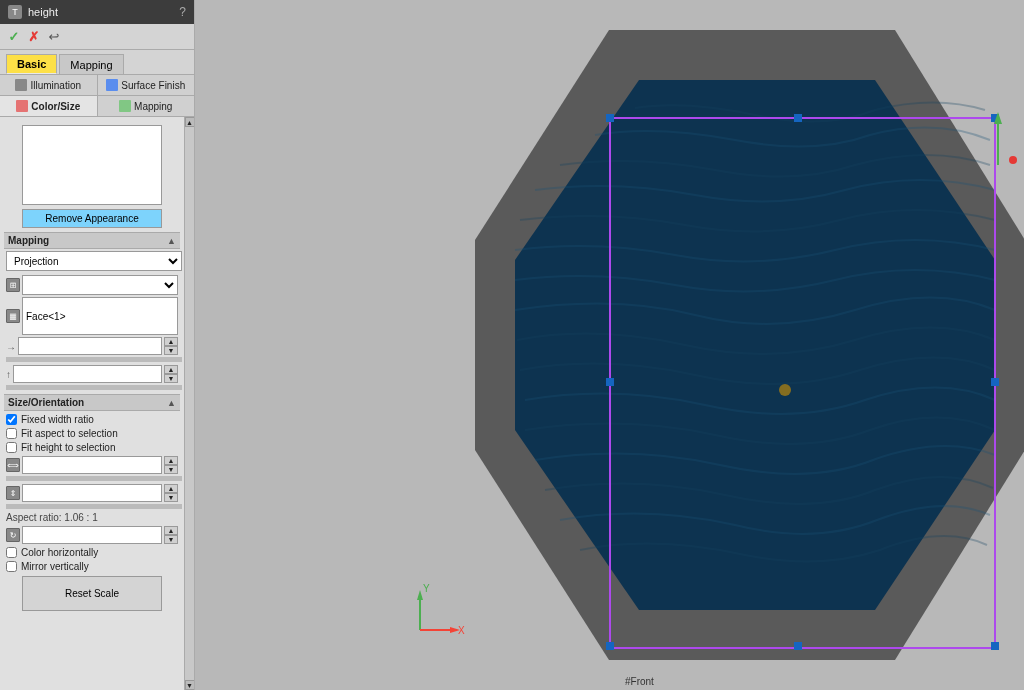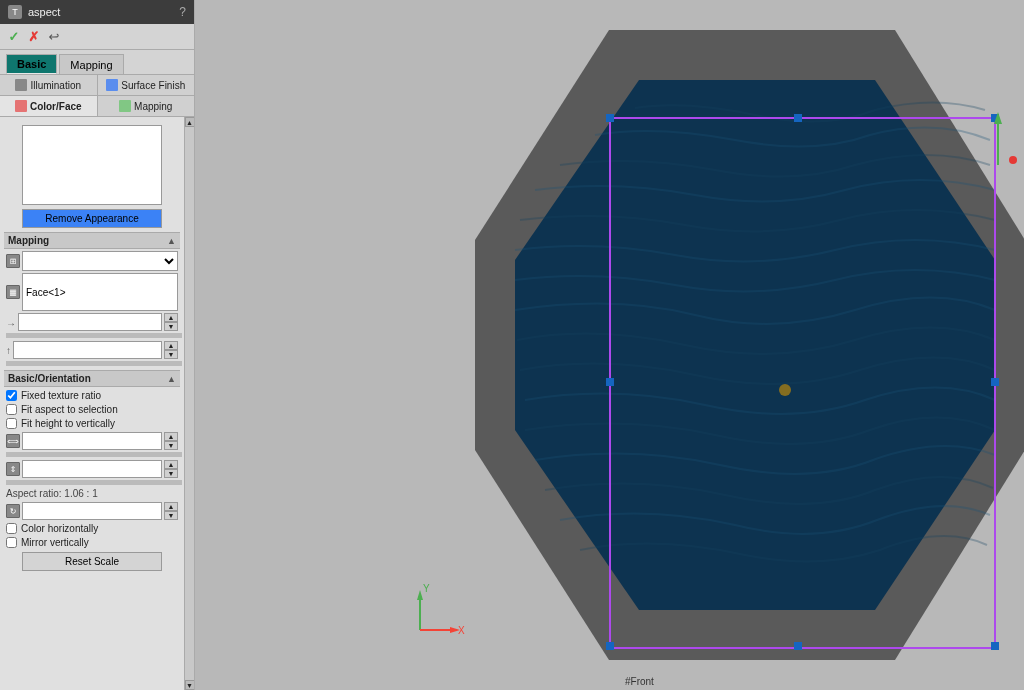--- a/index.html
+++ b/index.html
@@ -58,21 +58,21 @@
     }
     .tab-btn {
       padding: 3px 10px;
       font-size: 11px;
       border: 1px solid #aaa;
       background: #c8c8c8;
       cursor: pointer;
       border-bottom: none;
     }
     .tab-btn.active {
-      background: #0f766e;
+      background: #fde047;
       border-bottom: 1px solid #e8e8e8;
       font-weight: bold;
     }
 
     
     .sub-tab-row {
       display: flex;
       border-bottom: 1px solid #aaa;
       background: #6d28d9;
     }
@@ -113,21 +113,21 @@
       justify-content: center;
       color: #999;
       font-size: 10px;
     }
 
     .remove-btn {
       display: block;
       margin: 4px auto;
       padding: 3px 10px;
       font-size: 10px;
-      background: #3b82f6;
+      background: #7dd3fc;
       border: 1px solid #999;
       cursor: pointer;
       width: 140px;
       text-align: center;
     }
 
     
     .section-header {
       background: #c8c8c8;
       border-top: 1px solid #aaa;
@@ -267,40 +267,40 @@
     
     .scene-bg {
       position: absolute;
       top: 0; left: 0; right: 0; bottom: 0;
       background: linear-gradient(135deg, #a8a8a8 0%, #c0c0c0 100%);
     }
 
     .reset-btn {
       display: block;
       margin: 4px auto;
-      padding: 3px 10px;
+      padding: 11px 10px;
       font-size: 10px;
       background: #d4d4d4;
       border: 1px solid #999;
       cursor: pointer;
       width: 140px;
       text-align: center;
     }
   </style>
 </head>
 <body>
 
 <div class="main-layout">
 
   <div class="left-panel">
 
     <div class="title-bar">
       <div class="title-bar-left">
         <div class="title-bar-icon">T</div>
-        <span>aspect</span>
+        <span>height</span>
       </div>
       <div class="title-bar-right">?</div>
     </div>
 
     <div class="toolbar-row">
       <div class="toolbar-icon icon-check">✓</div>
       <div class="toolbar-icon icon-x">✗</div>
       <div class="toolbar-icon icon-back">↩</div>
     </div>
 
@@ -315,21 +315,21 @@
         <span>Illumination</span>
       </div>
       <div class="sub-tab">
         <div class="sub-tab-icon" style="background:#5a8dee;"></div>
         <span>Surface Finish</span>
       </div>
     </div>
     <div class="sub-tab-row">
       <div class="sub-tab active">
         <div class="sub-tab-icon" style="background:#e57373;"></div>
-        <span>Color/Face</span>
+        <span>Color/Size</span>
       </div>
       <div class="sub-tab">
         <div class="sub-tab-icon" style="background:#81c784;"></div>
         <span>Mapping</span>
       </div>
     </div>
 
     <div style="display:flex; flex:1; overflow:hidden;">
       <div class="panel-content">
 
@@ -338,20 +338,23 @@
 
         
         <button class="remove-btn">Remove Appearance</button>
 
         
         <div class="section-header">
           <span>Mapping</span>
           <span class="section-arrow">▲</span>
         </div>
 
+        <select class="full-select">
+          <option>Projection</option>
+        </select>
 
         <div style="display:flex; align-items:center; gap:2px; margin:2px;">
           <div class="small-icon-box">⊞</div>
           <select class="full-select" style="flex:1; margin:0;">
             <option></option>
           </select>
         </div>
 
         <div style="display:flex; align-items:center; gap:2px; margin:2px;">
           <div class="small-icon-box">▦</div>
@@ -377,35 +380,35 @@
             <div class="spin-arrows">
               <div class="spin-arrow">▲</div>
               <div class="spin-arrow">▼</div>
             </div>
           </div>
         </div>
         <div class="slider-row"></div>
 
         
         <div class="section-header">
-          <span>Basic/Orientation</span>
+          <span>Size/Orientation</span>
           <span class="section-arrow">▲</span>
         </div>
 
         <div class="checkbox-row">
           <input type="checkbox" checked="" style="">
-          <span>Fixed texture ratio</span>
+          <span>Fixed width ratio</span>
         </div>
         <div class="checkbox-row">
           <input type="checkbox" style="">
           <span>Fit aspect to selection</span>
         </div>
         <div class="checkbox-row">
           <input type="checkbox" style="">
-          <span>Fit height to vertically</span>
+          <span>Fit height to selection</span>
         </div>
 
         <div style="display:flex; align-items:center; gap:2px; margin:2px;">
           <div class="small-icon-box">⟺</div>
           <div class="spin-group" style="margin:0; flex:1;">
             <input class="input-spin" type="text" style="">
             <div class="spin-arrows">
               <div class="spin-arrow">▲</div>
               <div class="spin-arrow">▼</div>
             </div>

